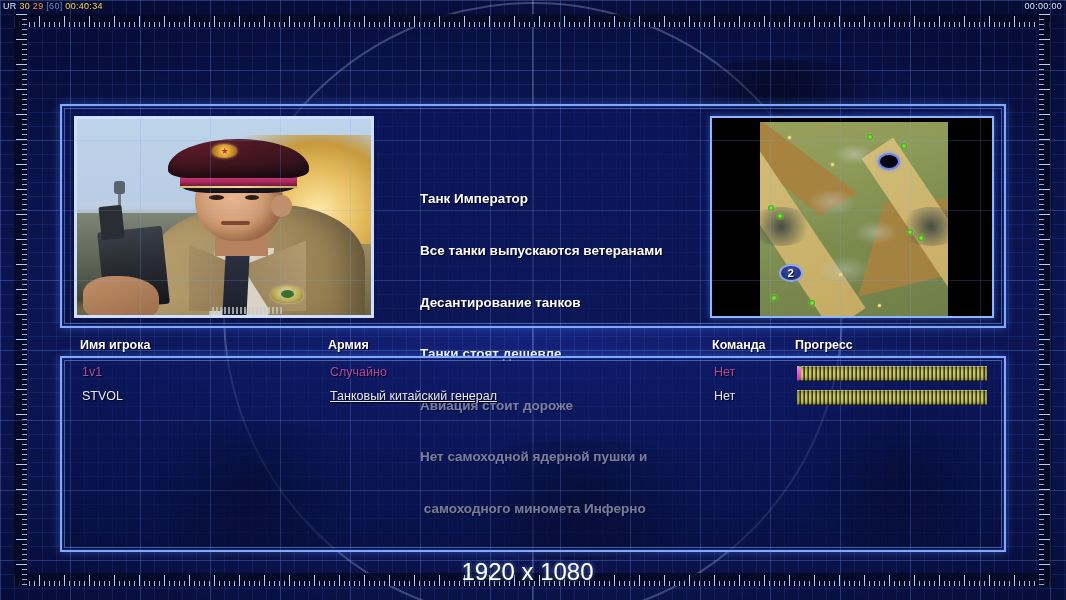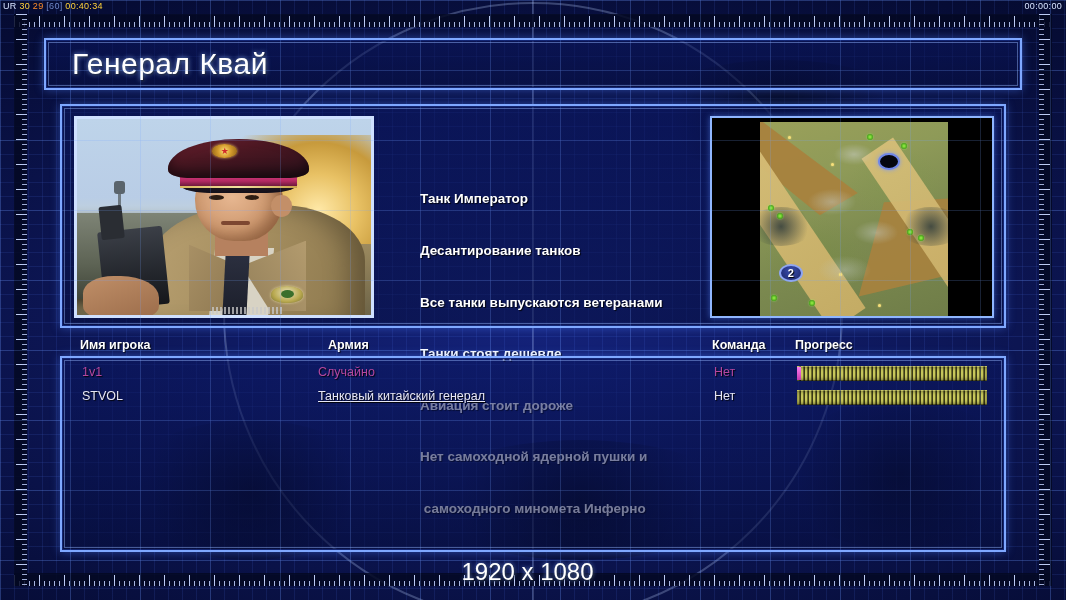--- a/index.html
+++ b/index.html
@@ -349,21 +349,21 @@
   .col-army{ left:268px; }
   .col-team{ left:652px; }
   .col-prog{ left:735px; }
 
   #list-panel{ left:60px; top:356px; right:60px; height:196px; }
   #rows{ position:absolute; inset:4px; }
   .row{ position:relative; height:24px; }
   .row .cell{ position:absolute; top:3px; font-size:12.5px; white-space:nowrap;
               text-shadow:1px 1px 1px rgba(0,0,0,.85); }
   .row .c-name{ left:16px; }
-  .row .c-army{ left:252px; }
+  .row .c-army{ left:264px; }
   .row .c-team{ left:648px; }
   .bar{
     position:absolute; left:731px; top:4px; width:190px; height:15px;
     background:
       repeating-linear-gradient(to right,
         #c8c85c 0 2px, #6e6e2c 2px 3px, #3b3b18 3px 4px);
     border-top:1px solid rgba(190,190,120,.45);
     border-bottom:1px solid rgba(0,0,0,.6);
     box-shadow:inset 0 0 4px rgba(0,0,0,.55);
   }
@@ -400,24 +400,20 @@
 
   <div class="status" id="status-left">
     <span class="s-ur">UR</span>
     <span class="s-a">30</span>
     <span class="s-b">29</span>
     <span class="s-c">[60]</span>
     <span class="s-t">00:40:34</span>
   </div>
   <div class="status" id="status-right">00:00:00</div>
 
-  <div class="panel" id="title-panel">
-    <div class="inner-glow"></div>
-    <div id="title-text">Генерал Квай</div>
-  </div>
 
   <div class="panel" id="info-panel">
     <div class="inner-glow"></div>
 
     <div id="portrait">
       <div class="pt-sky"></div>
       <div class="pt-sun"></div>
       <div class="pt-ground"></div>
       <div class="pt-pole"></div>
       <div class="pt-tank"></div>
@@ -439,22 +435,22 @@
       <div class="pt-capband"></div>
       <div class="pt-captop"></div>
       <div class="pt-emblem"></div>
       <div class="pt-gun"></div>
       <div class="pt-hand"></div>
       <div class="pt-caption"></div>
     </div>
 
     <div id="desc">
       <div class="line">Танк Император</div>
+      <div class="line">Все танки выпускаются ветеранами</div>
       <div class="line">Десантирование танков</div>
-      <div class="line">Все танки выпускаются ветеранами</div>
       <div class="line">Танки стоят дешевле</div>
       <div class="line">Авиация стоит дороже</div>
       <div class="line">Нет самоходной ядерной пушки и</div>
       <div class="line"> самоходного миномета Инферно</div>
     </div>
 
     <div id="map-box">
       <div id="map-inner">
         <div class="mwedge mw1"></div>
         <div class="mwedge mw2"></div>

